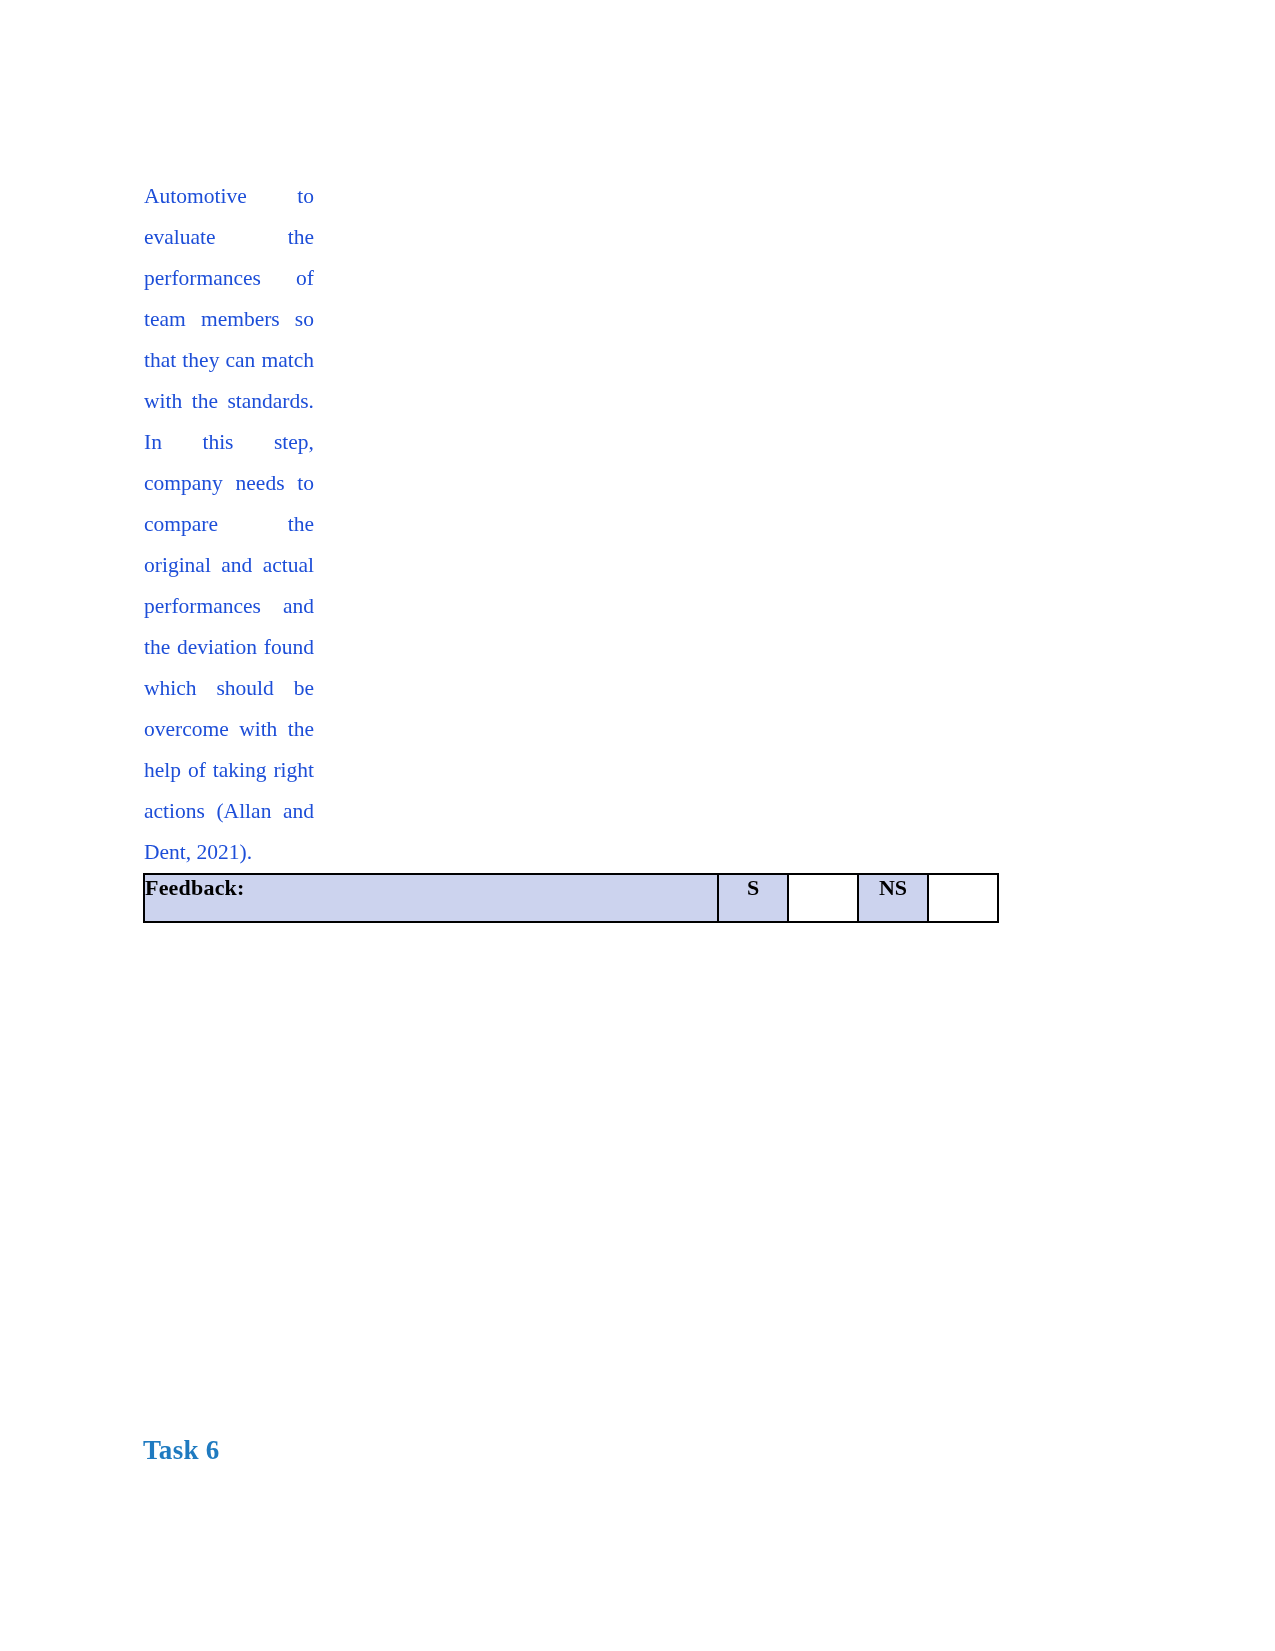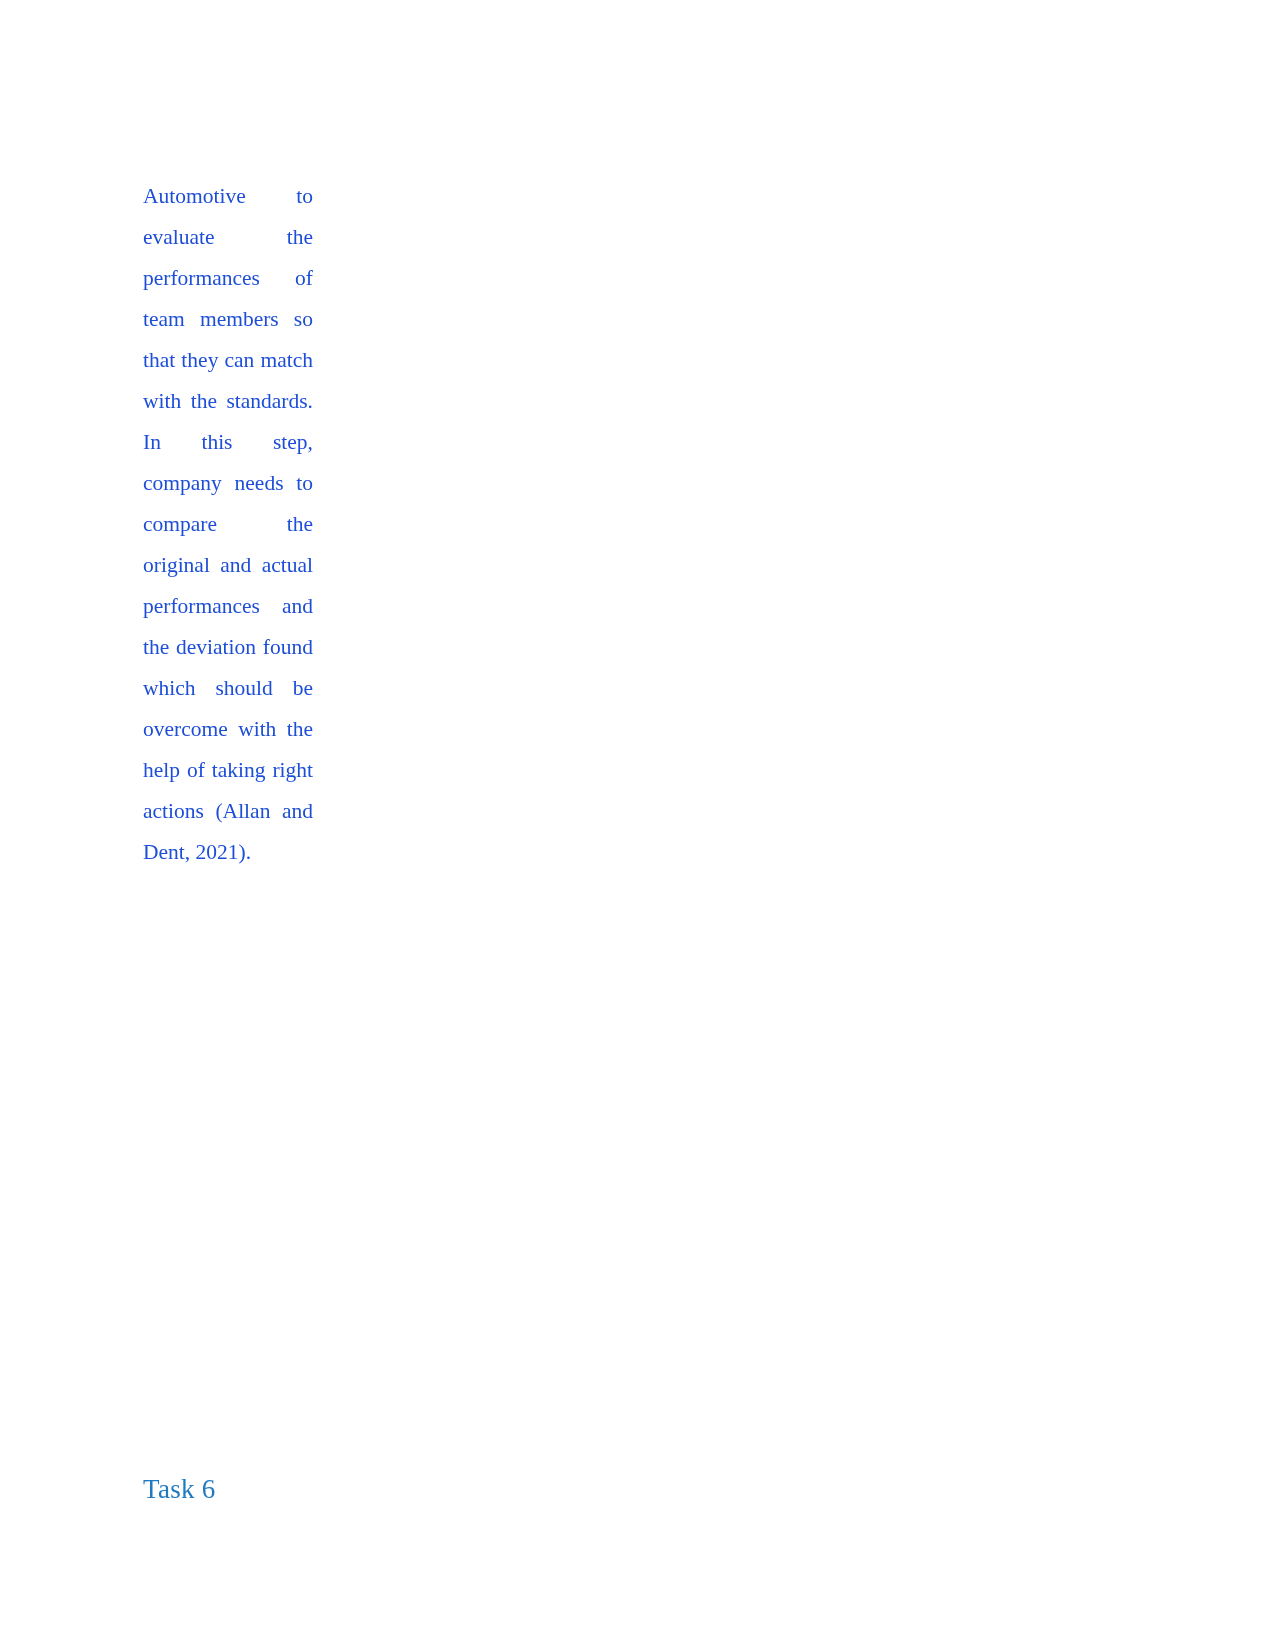--- a/index.html
+++ b/index.html
@@ -98,24 +98,24 @@
   }
   .cell-tail-open {
     border: none;
     background: #ffffff;
   }
 
   
   .task-heading {
     position: absolute;
     left: 143px;
-    top: 1474px;
+    top: 1435px;
     font-family: "Liberation Serif", "DejaVu Serif", serif;
     font-size: 27px;
-    font-weight: normal;
+    font-weight: bold;
     color: #1f7ac0;
     letter-spacing: 0.3px;
   }
 </style>
 </head>
 <body>
 
 <div class="page">
 
   <table class="assess-table">
@@ -128,20 +128,27 @@
       <col style="width:70px">
     </colgroup>
     <tbody>
       <tr>
         <td class="cell-body" colspan="1">
           <p class="para">Automotive to evaluate the performances of team members so that they can match with the standards. In this step, company needs to compare the original and actual performances and the deviation found which should be overcome with the help of taking right actions (Allan and Dent, 2021).</p>
         </td>
         <td class="cell-body-right" colspan="5"></td>
       </tr>
 
+      <tr class="fb-row">
+        <td class="cell-feedback" colspan="2">Feedback:</td>
+        <td class="cell-sn">S</td>
+        <td class="cell-blank"></td>
+        <td class="cell-sn">NS</td>
+        <td class="cell-blank"></td>
+      </tr>
 
       <tr>
         <td class="cell-tail"></td>
         <td class="cell-tail-open" colspan="5"></td>
       </tr>
     </tbody>
   </table>
 
   <div class="task-heading">Task 6</div>
 

